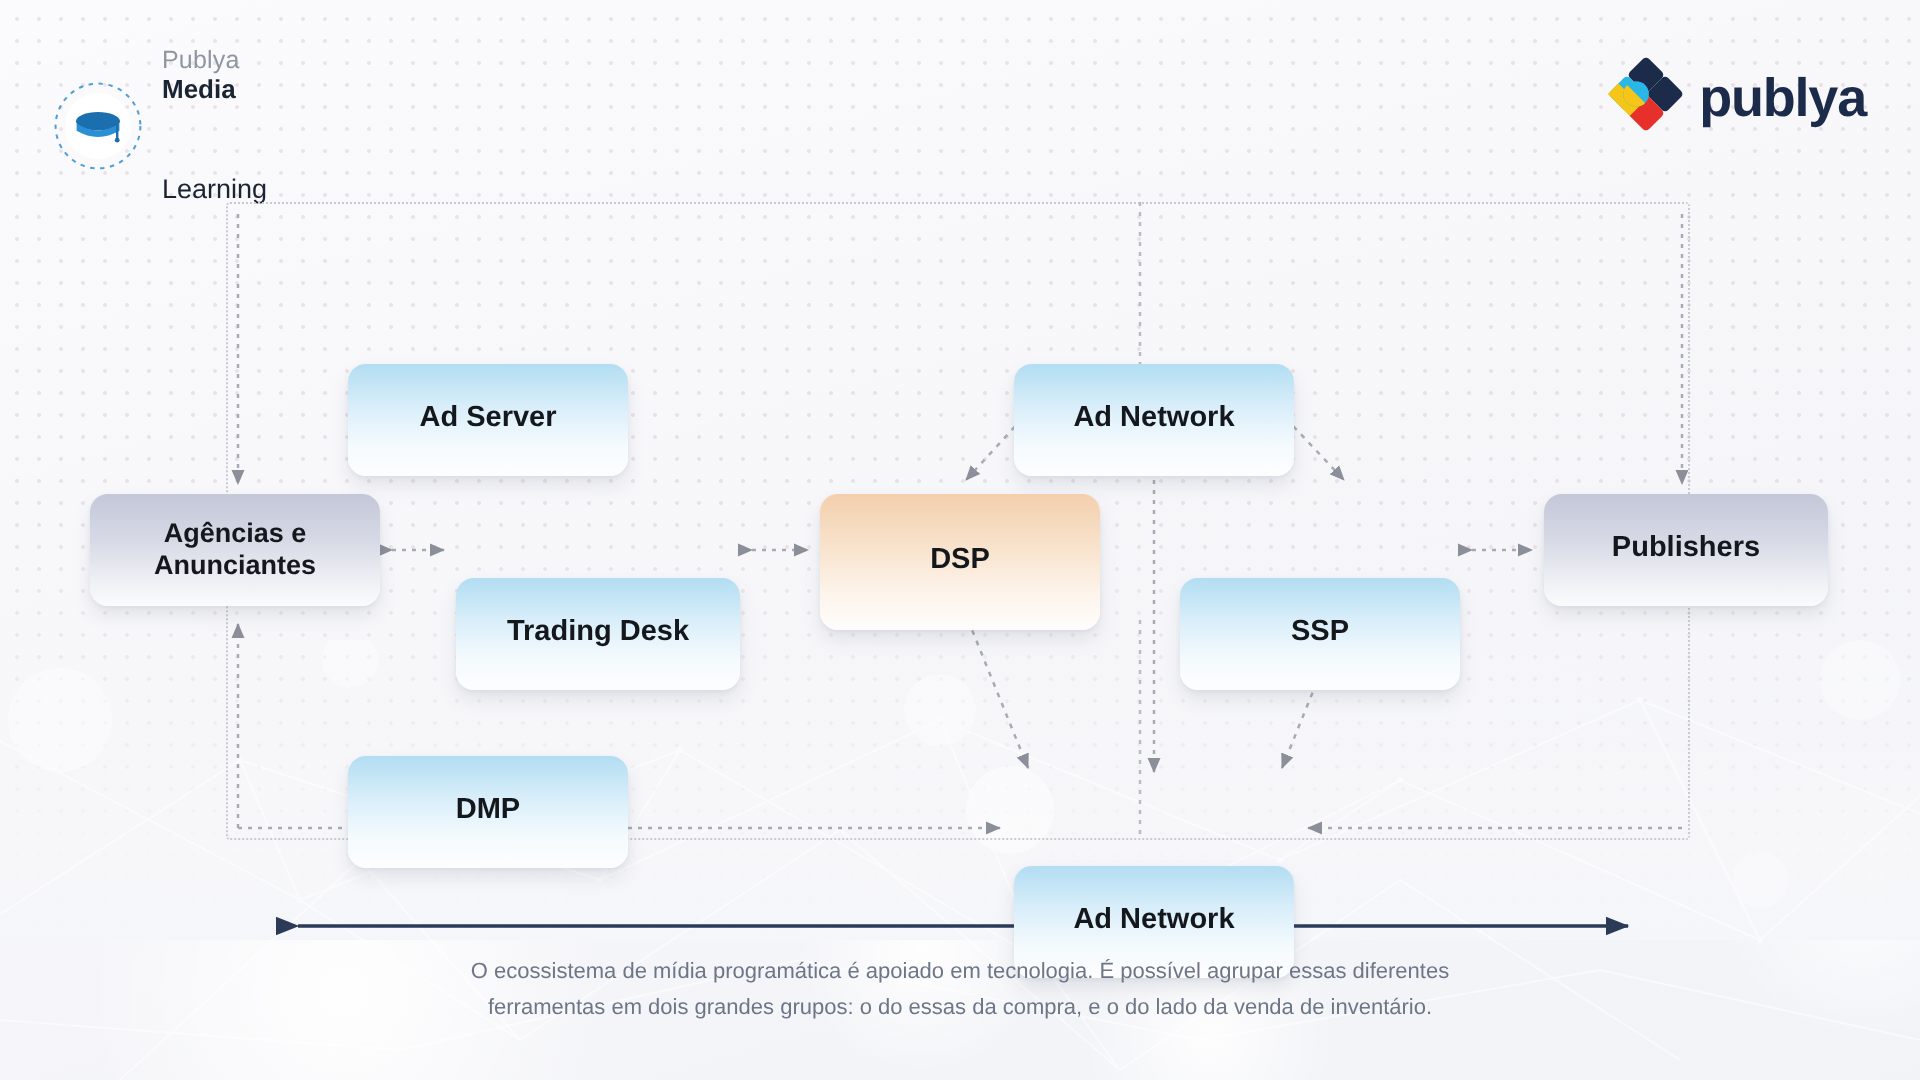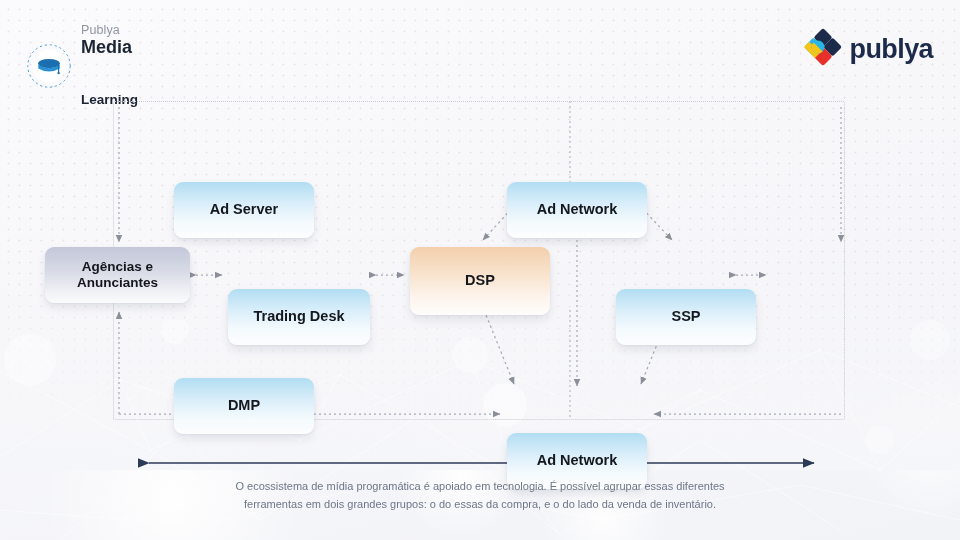--- a/index.html
+++ b/index.html
@@ -40,22 +40,22 @@
   }
 
   
   #netlines { position: absolute; left: 0; bottom: 0; width: 960px; height: 220px; pointer-events: none; opacity: 0.55; }
 
   
   .pml-logo { position: absolute; left: 26px; top: 24px; display: flex; align-items: center; gap: 9px; }
   .pml-badge { position: relative; width: 46px; height: 46px; }
   .pml-text { line-height: 1.08; }
   .pml-text .l1 { font-size: 12.5px; color: #8f96a3; letter-spacing: .1px; }
-  .pml-text .l2 { font-size: 18px; color: #1b2433; font-weight: 700; }
-  .pml-text .l3 { font-size: 13.5px; color: #1b2433; font-weight: 700; margin-top: 36px; }
+  .pml-text .l2 { font-size: 13px; color: #1b2433; font-weight: 700; }
+  .pml-text .l3 { font-size: 13.5px; color: #1b2433; font-weight: 400; margin-top: 36px; }
 
   .publya-logo { position: absolute; right: 27px; top: 27px; display: flex; align-items: center; gap: 7px; }
   .publya-word { font-size: 27px; font-weight: 700; color: #1d2b4a; letter-spacing: -0.6px; }
 
   
   #title {
     position: absolute; left: 0; right: 0; top: 64px;
     text-align: center;
     font-size: 24px; font-weight: 700; color: #333f5c;
     letter-spacing: .1px;
@@ -245,24 +245,27 @@
     </div>
 
     <div class="node g-blue" style="left:228px; top:247px; width:142px; height:56px;">
       <span>Trading Desk</span>
     </div>
 
     <div class="node g-peach" style="left:410px; top:247px; width:140px; height:68px;">
       <span>DSP</span>
     </div>
 
-    <div class="node g-blue" style="left:616px; top:247px; width:140px; height:56px;">
+    <div class="node g-blue" style="left:590px; top:247px; width:140px; height:56px;">
       <span>SSP</span>
     </div>
 
+    <div class="node g-grey" style="left:772px; top:247px; width:142px; height:56px;">
+      <span>Publishers</span>
+    </div>
 
     <div class="node g-blue" style="left:174px; top:336px; width:140px; height:56px;">
       <span>DMP</span>
     </div>
 
     <div class="node g-blue" style="left:507px; top:391px; width:140px; height:56px;">
       <span>Ad Network</span>
     </div>
 
   </div>

